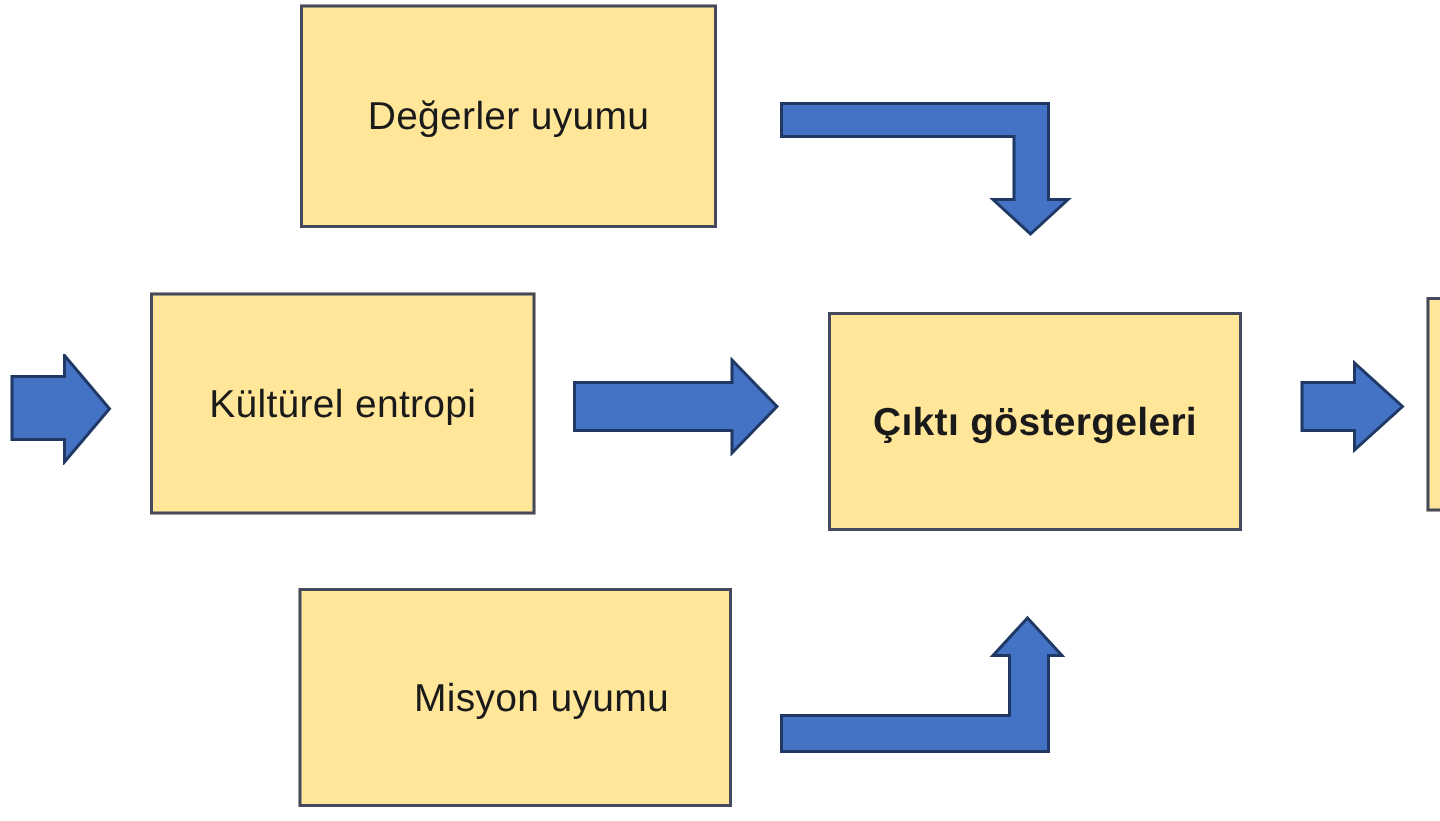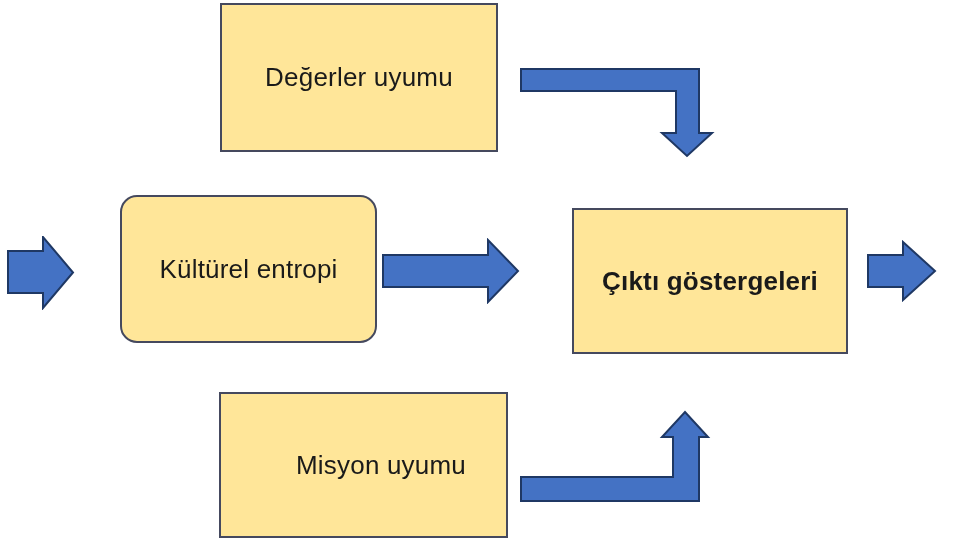--- a/index.html
+++ b/index.html
@@ -18,25 +18,24 @@
     box-sizing: border-box;
     background: var(--box-fill, #FFE699);
     border: 2px solid var(--box-border, #45495E);
     display: flex;
     align-items: center;
     justify-content: center;
     text-align: center;
     font-size: 26px;
     color: var(--text-color, #1A1A1A);
     letter-spacing: 0.2px;
-    margin-left: 20px;
   }
 
   .node-values  { left: 200px; top:   3px; width: 278px; height: 149px; }
-  .node-entropy { left: 100px; top: 195px; width: 257px; height: 148px; border-radius: 17px; }
+  .node-entropy { left: 100px; top: 195px; width: 257px; height: 148px; }
   .node-output  { left: 552px; top: 208px; width: 276px; height: 146px; font-weight: bold; }
   .node-mission { left: 199px; top: 392px; width: 289px; height: 146px; padding-left: 35px; }
   .node-partial { left: 951px; top: 198px; width:  60px; height: 143px; }
 
   .arrow { position: absolute; }
   .arrow-shape {
     fill: var(--arrow-fill, #4472C4);
     stroke: var(--arrow-border, #1F3864);
     stroke-width: 2;
     stroke-linejoin: miter;

